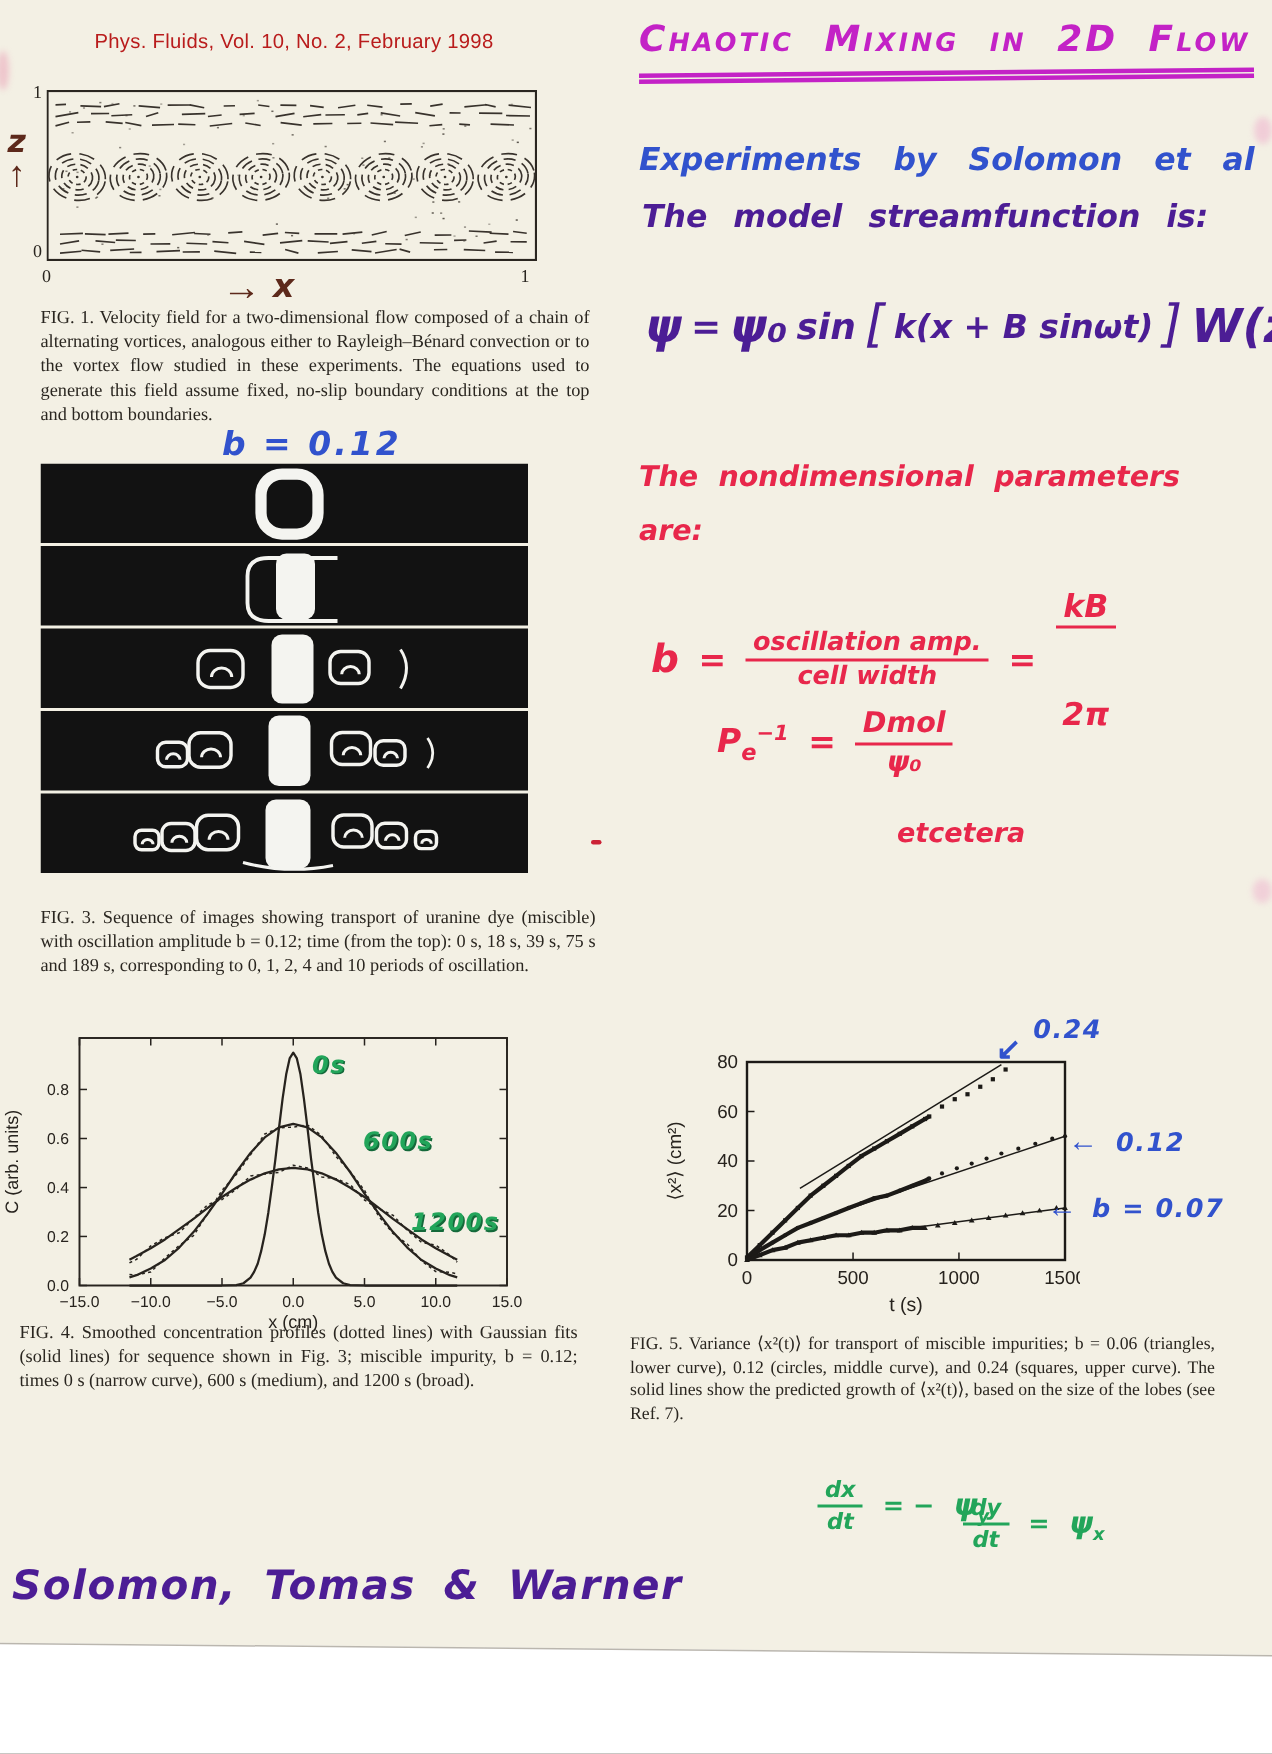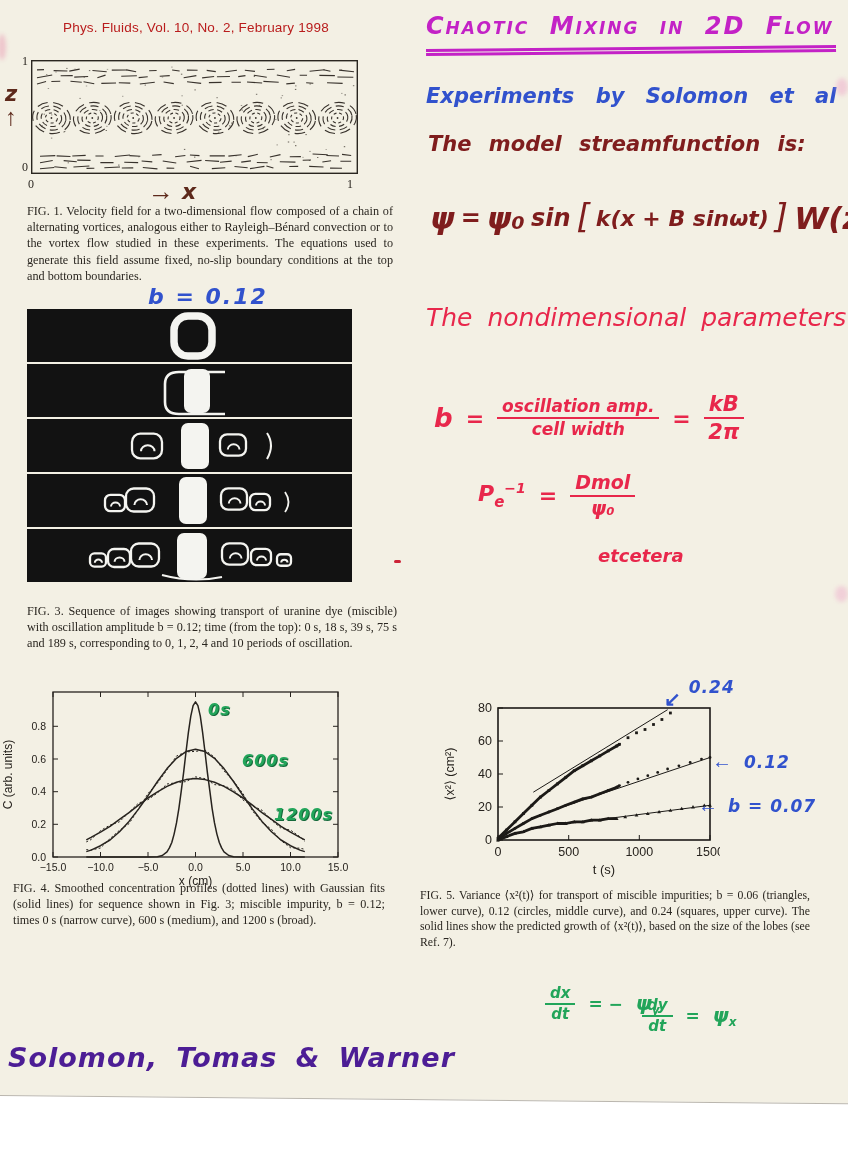--- a/index.html
+++ b/index.html
@@ -12,40 +12,40 @@
   .caption{font-family:"Liberation Serif","DejaVu Sans",serif;font-size:12.2px;line-height:1.33;
            color:#2a2620;text-align:justify;}
   .ticklbl{font-family:"Liberation Serif","DejaVu Sans",serif;font-size:12px;color:#2a2620;}
 
   
   .hw{font-family:"DejaVu Sans",sans-serif;font-style:italic;}
   .hw-title{font-size:24px;font-weight:bold;font-variant:small-caps;letter-spacing:2px;word-spacing:10px;color:#c322c6;white-space:nowrap;}
   .title-underline{height:3px;background:#c322c6;box-shadow:0 4px 0 0 #c322c6;transform:rotate(-.55deg);}
   .hw-blue{color:#3152cd;}
   .hw-red{color:#e8274b;}
-  .hw-brown{color:#7f1d1d;}
+  .hw-brown{color:#4c1d95;}
   .hw-green{color:#22a55a;}
   .hw-black{color:#4c1d95;}
-  .byline{font-size:21px;font-weight:bold;word-spacing:14px;white-space:nowrap;}
+  .byline{font-size:21px;font-weight:bold;word-spacing:14px;white-space:nowrap;margin-top:10px;}
   .model-line{font-size:21px;font-weight:bold;word-spacing:10px;white-space:nowrap;}
-  .params-line{font-size:25px;font-weight:normal;word-spacing:7px;line-height:36px;}
+  .params-line{font-size:19px;font-weight:bold;word-spacing:7px;line-height:36px;}
   .etcetera{font-size:18px;font-weight:bold;font-style:italic;}
   .sig{font-size:27px;font-weight:bold;letter-spacing:1px;word-spacing:8px;white-space:nowrap;}
 
   
   .seq{font-size:24px;font-weight:bold;white-space:nowrap;display:flex;align-items:center;gap:6px;}
   .seq .big{font-size:31px;}
   .seq .brk{font-size:34px;font-weight:normal;transform:translateY(-2px);}
   .eqrow{display:flex;align-items:center;gap:13px;font-weight:bold;white-space:nowrap;}
   .frac{display:inline-flex;flex-direction:column;align-items:center;line-height:1.15;}
   .frac .num{border-bottom:2.5px solid currentColor;padding:0 5px 1px;}
   .frac .den{padding-top:1px;}
   .b-eq .lhs{font-size:26px;}
   .b-eq .frac{font-size:17px;}
-  .b-eq .frac2{font-size:21px;}
+  .b-eq .frac2{font-size:21px;gap:44px;}
   .b-eq .eqs{font-size:22px;}
   .pe-eq{font-size:22px;}
   .pe-eq .frac{font-size:19px;}
   .pe-eq sub{font-size:15px;} .pe-eq sup{font-size:14px;}
   .green-eq{font-size:17px;}
   .green-eq .frac{font-size:15px;}
   .green-eq .psi{font-size:20px;}
   .green-eq sub{font-size:12px;}
 
   
@@ -515,20 +515,21 @@
     <span class="big">ψ₀</span>
     <span>sin</span>
     <span class="brk">[</span>
     <span style="font-size:22px;">k(x + B sinωt)</span>
     <span class="brk">]</span>
     <span class="big">W(z)</span>
   </div>
 
   <div class="abs hw hw-red params-line" style="left:426px;top:300px;">
     <div>The nondimensional parameters</div>
+    <div>are:</div>
   </div>
 
   <div class="abs hw hw-red eqrow b-eq" style="left:434px;top:392px;">
     <span class="lhs">b</span>
     <span class="eqs">=</span>
     <span class="frac">
       <span class="num">oscillation amp.</span>
       <span class="den">cell width</span>
     </span>
     <span class="eqs">=</span>

